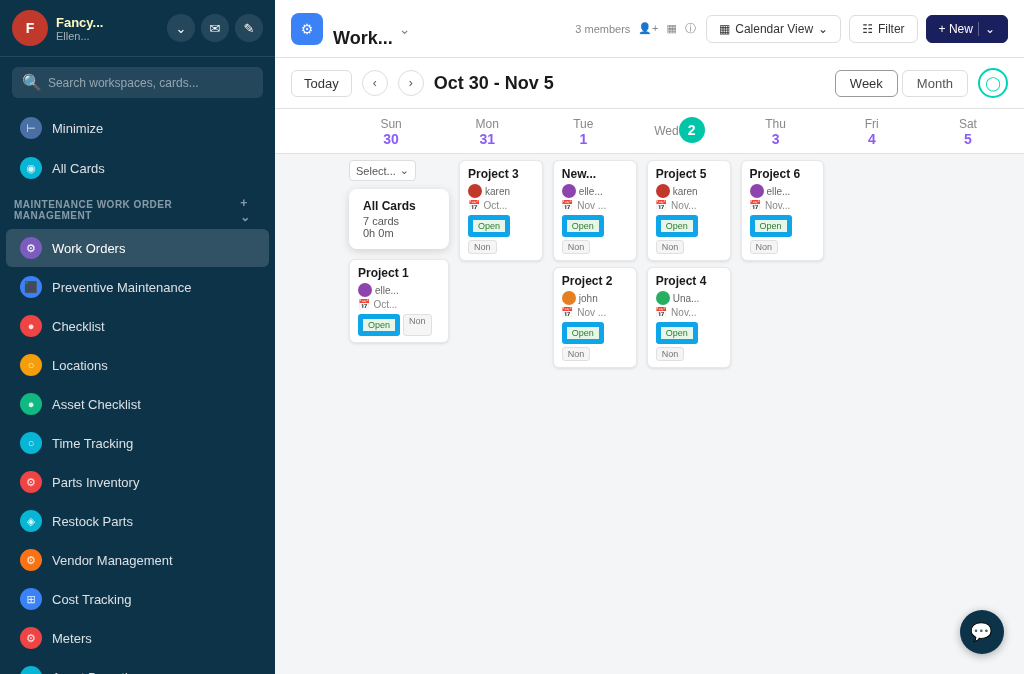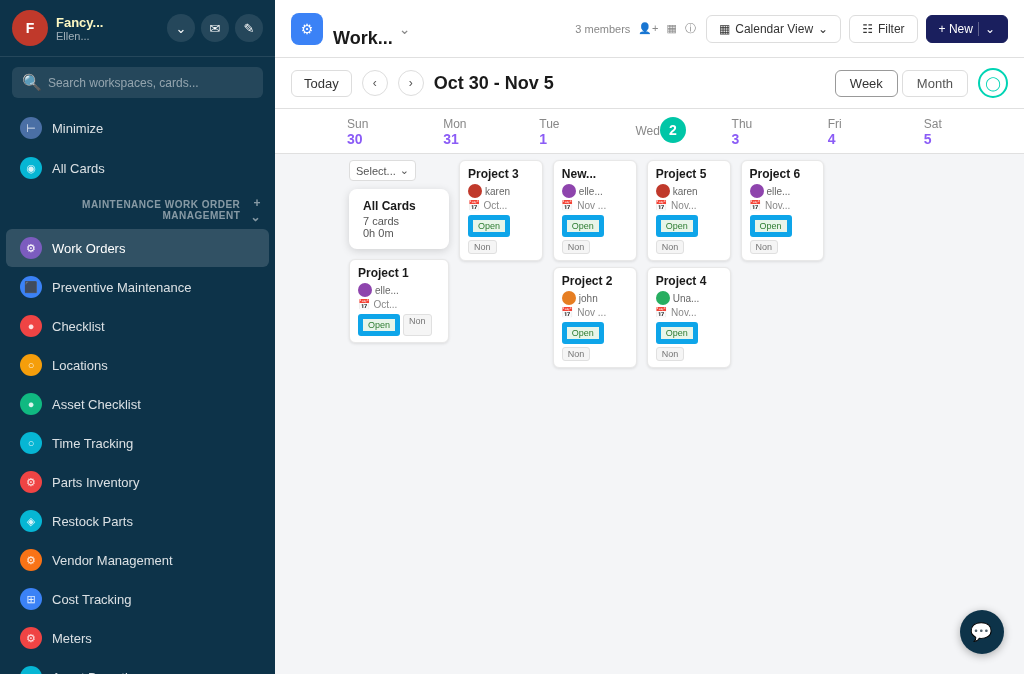--- a/index.html
+++ b/index.html
@@ -85,21 +85,20 @@
     .sidebar-section-header {
       display: flex;
       align-items: center;
       padding: 8px 14px 4px 14px;
       font-size: 10px;
       font-weight: 700;
       color: rgba(255,255,255,0.5);
       letter-spacing: 0.5px;
       text-transform: uppercase;
       justify-content: space-between;
-      text-align: right;
     }
     .sidebar-section-header .toggle-icon { cursor: pointer; font-size: 12px; color: rgba(255,255,255,0.5); }
 
     
     .main {
       flex: 1;
       display: flex;
       flex-direction: column;
       background: #f4f5f7;
       overflow: hidden;
@@ -188,21 +187,21 @@
       background: #f4f5f7;
     }
     .day-headers {
       display: grid;
       grid-template-columns: 60px repeat(7, 1fr);
       background: #fff;
       border-bottom: 1px solid #e0e0e0;
       padding: 0 8px;
     }
     .day-header-cell {
-      text-align: left;
+      text-align: center;
       padding: 8px 4px 6px;
       font-size: 12px;
       color: #888;
       font-weight: 500;
     }
     .day-header-cell .day-num {
       font-size: 14px;
       font-weight: 600;
       color: #8b5cf6;
       display: block;

